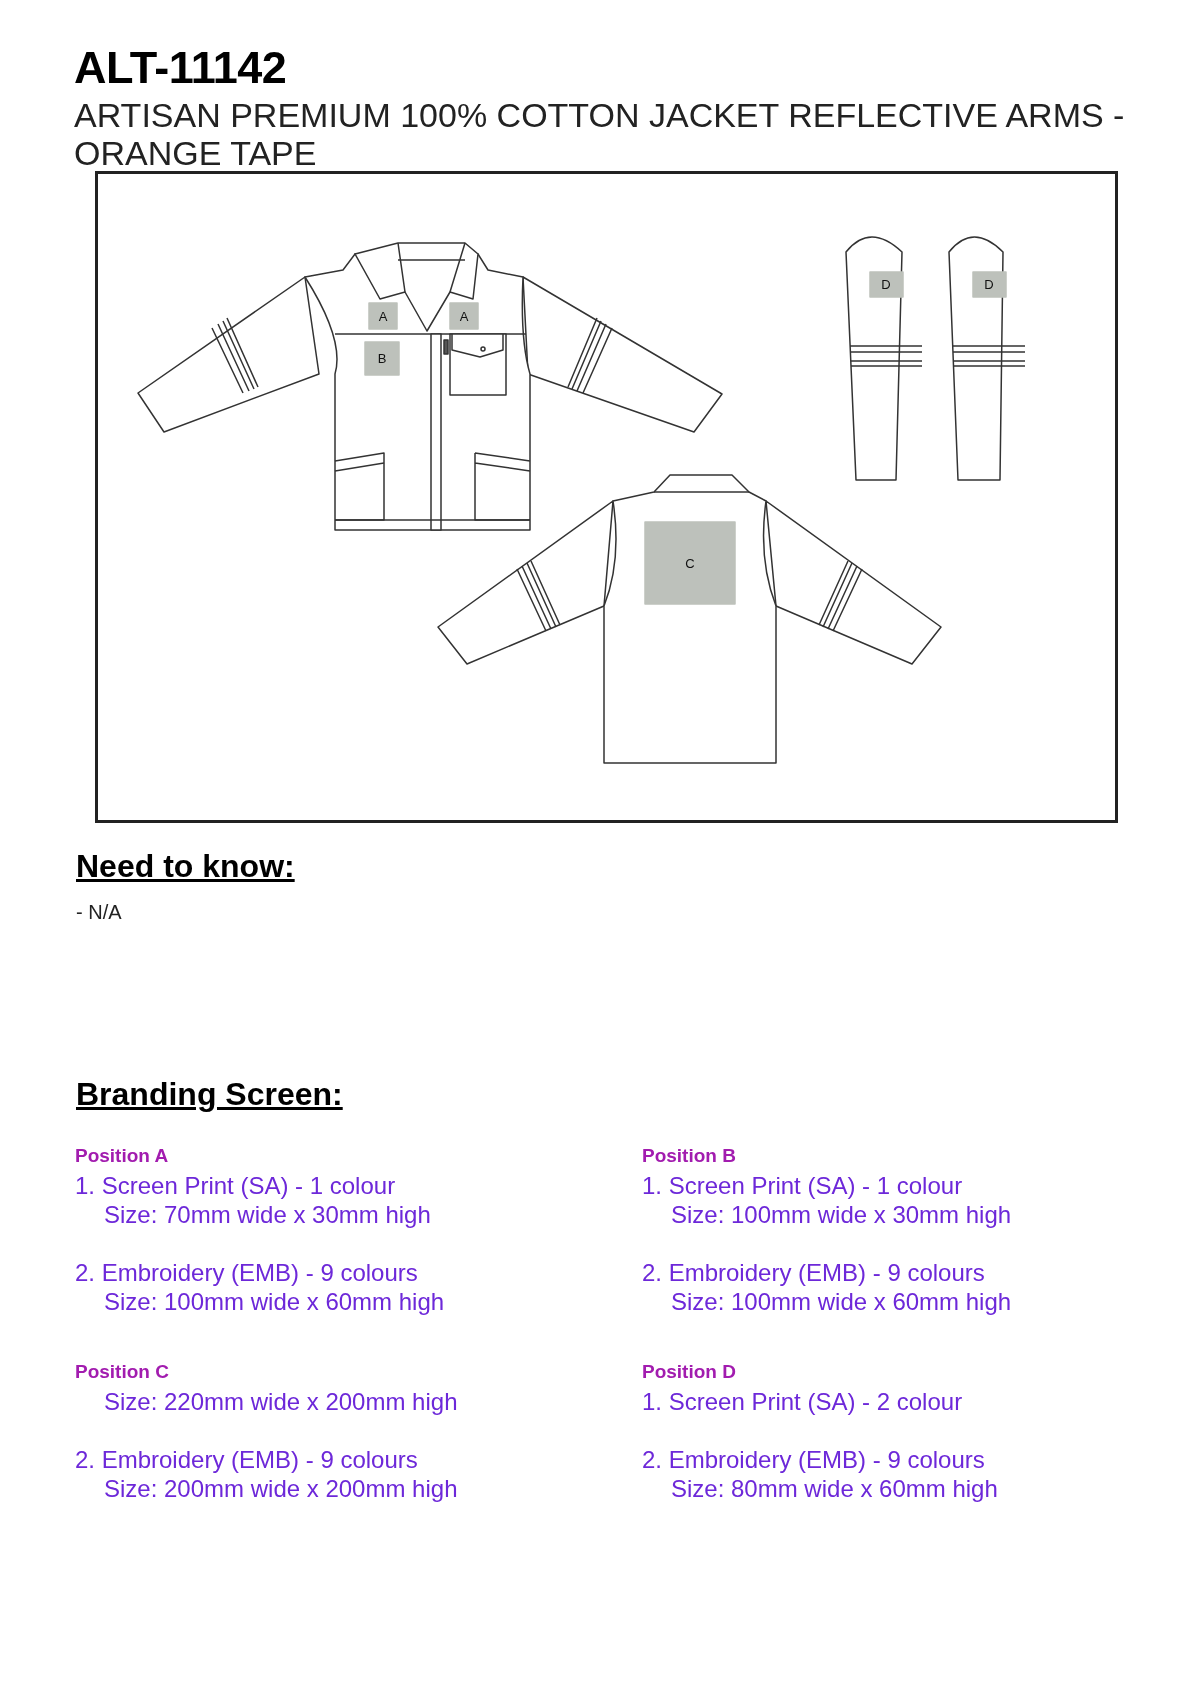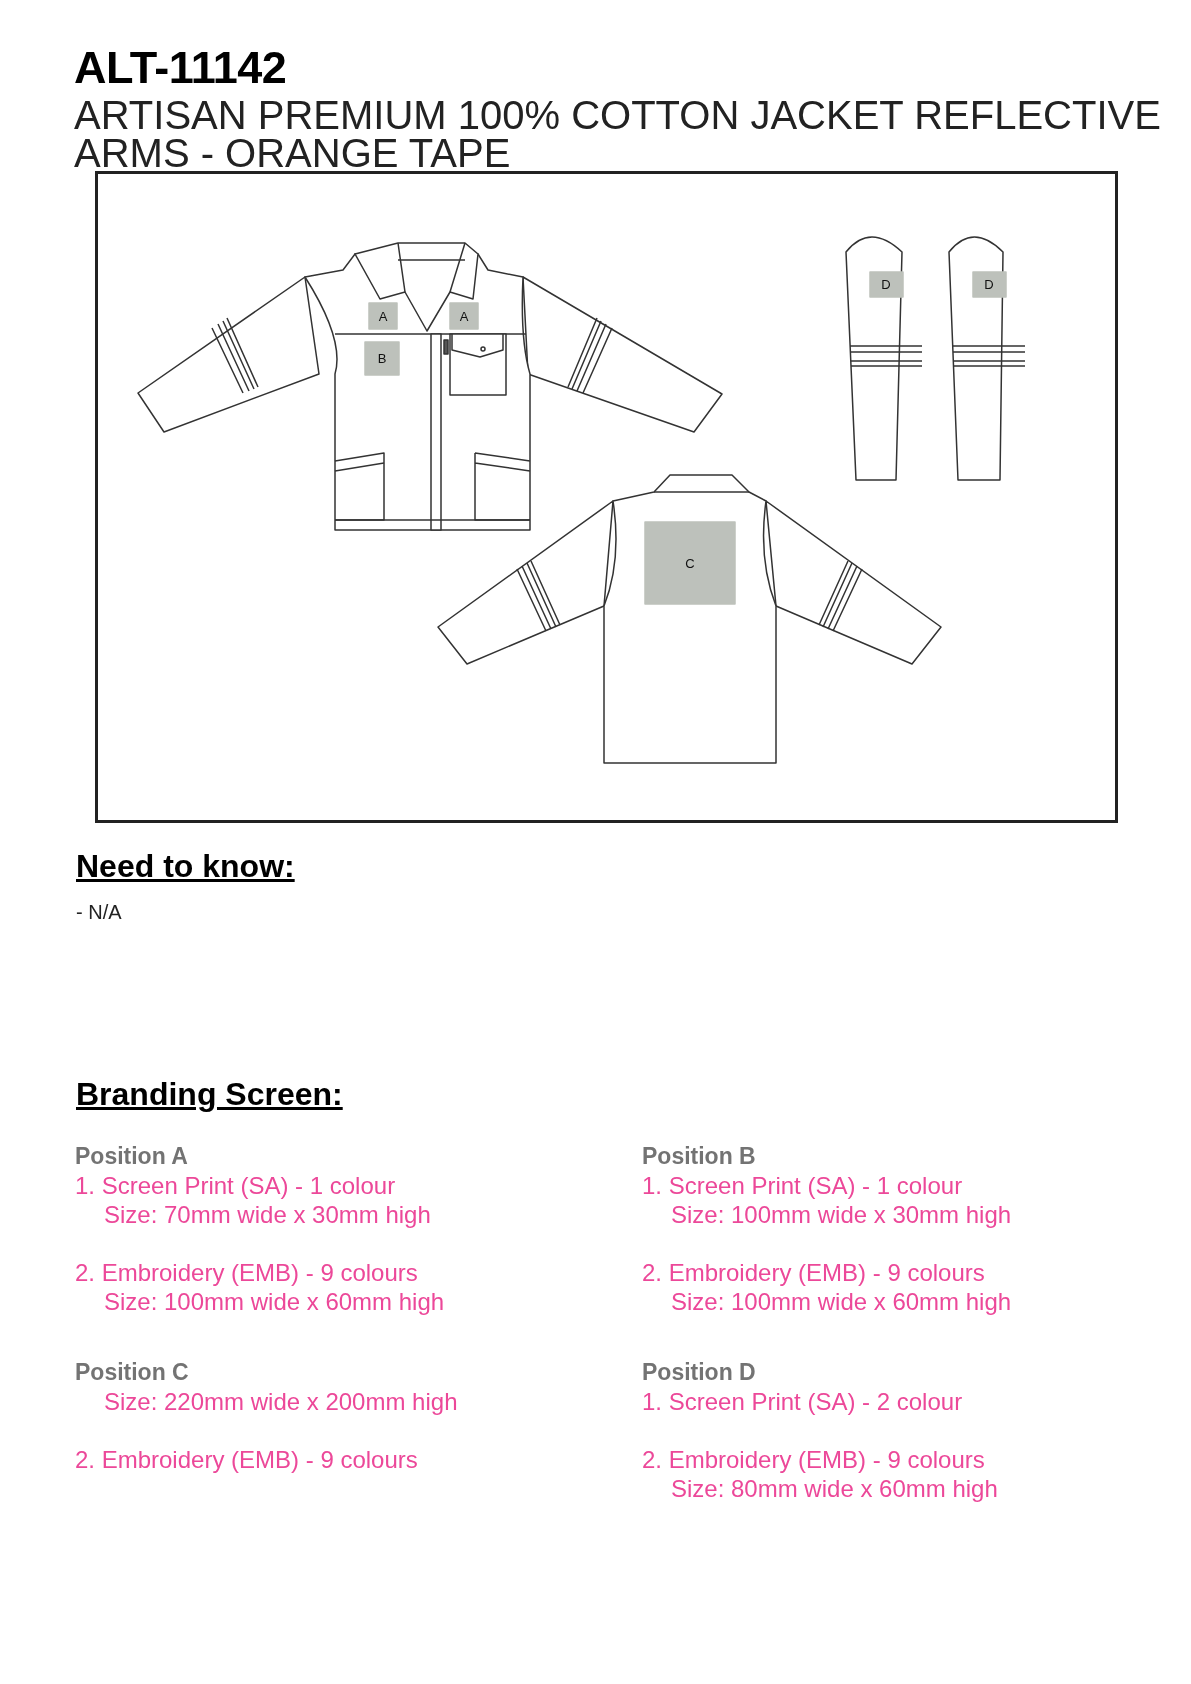--- a/index.html
+++ b/index.html
@@ -1,26 +1,26 @@
 <!DOCTYPE html>
 <html><head>
 <meta charset="utf-8">
 <style>
   html, body { margin:0; padding:0; background:#ffffff; }
   body { width:1191px; height:1684px; position:relative; overflow:hidden;
          font-family:"Liberation Sans", sans-serif; color:#1a1a1a; }
   .code { position:absolute; left:74px; top:42px; font-size:45px; font-weight:bold; color:#000; letter-spacing:-0.5px;text-align:center; }
-  .subtitle { position:absolute; left:74px; top:96px; width:1100px; font-size:40px; line-height:38px; color:#222; }
+  .subtitle { position:absolute; left:74px; top:96px; width:1100px; font-size:34px; line-height:38px; color:#222; }
   .frame { position:absolute; left:95px; top:171px; width:1023px; height:652px; border:3px solid #222; box-sizing:border-box; background:#fff; }
   .frame svg { position:absolute; left:0; top:0; }
   .h2 { position:absolute; left:76px; font-size:32px; font-weight:bold; text-decoration:underline; color:#000000; }
   .na { position:absolute; left:76px; top:901px; font-size:20px; color:#222; }
   .col { position:absolute; width:520px; }
-  .pos-title { font-size:23px; font-weight:bold; color:#737373; line-height:30px; }
-  .line { font-size:24px; line-height:29px; color:#ec4899; white-space:pre; }
+  .pos-title { font-size:19px; font-weight:bold; color:#a21caf; line-height:30px; }
+  .line { font-size:24px; line-height:29px; color:#6d28d9; white-space:pre; }
   .gap { height:29px; }
   .lbl { font-family:"Liberation Sans", sans-serif; font-size:13px; fill:#111; }
 </style>
 </head>
 <body>
 
 <div class="code">ALT-11142</div>
 <div class="subtitle">ARTISAN PREMIUM 100% COTTON JACKET REFLECTIVE ARMS - ORANGE TAPE</div>
 
 <div class="frame">
@@ -118,20 +118,21 @@
   <div class="gap"></div>
   <div class="line">2. Embroidery (EMB) - 9 colours</div>
   <div class="line" style="padding-left:29px">Size: 100mm wide x 60mm high</div>
 </div>
 
 <div class="col" style="left:75px; top:1357px;">
   <div class="pos-title">Position C</div>
   <div class="line" style="padding-left:29px">Size: 220mm wide x 200mm high</div>
   <div class="gap"></div>
   <div class="line">2. Embroidery (EMB) - 9 colours</div>
+  <div class="line" style="padding-left:29px">Size: 200mm wide x 200mm high</div>
 </div>
 
 <div class="col" style="left:642px; top:1357px;">
   <div class="pos-title">Position D</div>
   <div class="line">1. Screen Print (SA) - 2 colour</div>
   <div class="gap"></div>
   <div class="line">2. Embroidery (EMB) - 9 colours</div>
   <div class="line" style="padding-left:29px">Size: 80mm wide x 60mm high</div>
 </div>
 

